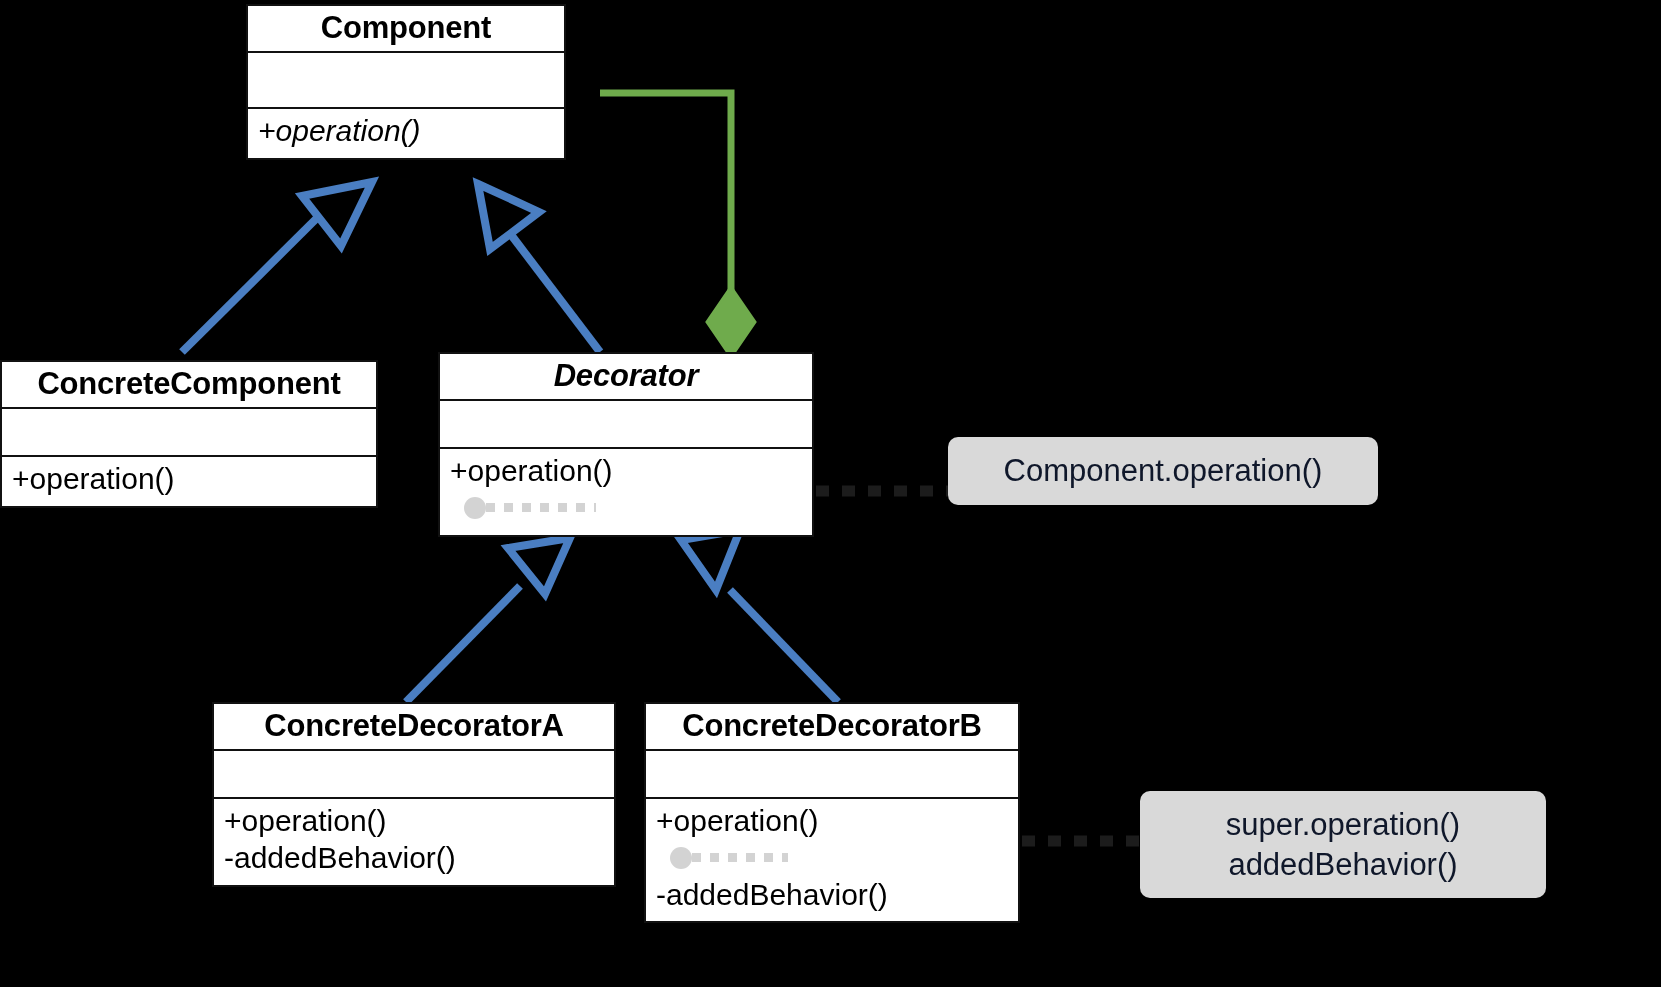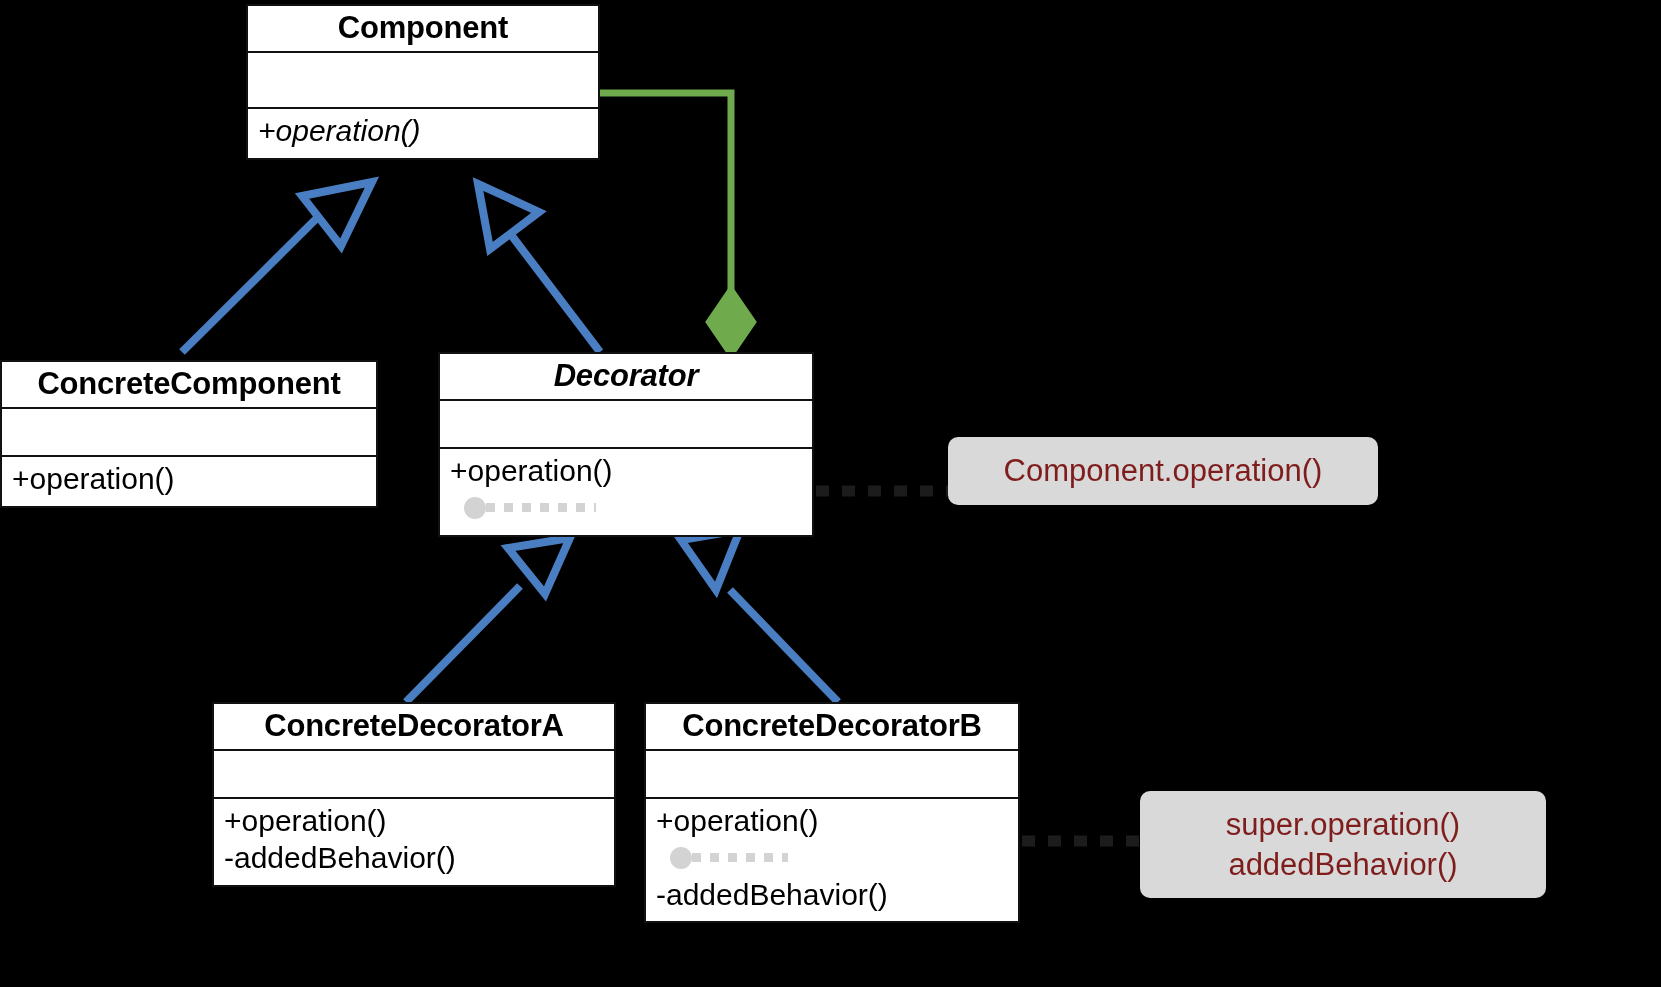--- a/index.html
+++ b/index.html
@@ -78,34 +78,34 @@
     height: 9px;
     background-image: repeating-linear-gradient(to right,
         #d3d3d3 0px, #d3d3d3 9px, rgba(0,0,0,0) 9px, rgba(0,0,0,0) 18px);
   }
 
   
   .uml-note {
     position: absolute;
     background: #d9d9d9;
     border-radius: 10px;
-    color: #7f1d1d;
+    color: #0f172a;
     font-size: 31px;
     line-height: 1.28;
     padding: 14px 22px;
     box-sizing: border-box;
     text-align: center;
     white-space: nowrap;
     z-index: 5;
     box-shadow: 2px 3px 3px rgba(0,0,0,0.35);
   }
   .uml-note .note-line { display: block; }
 
   
-  #box-component      { left: 246px;  top: 4px;   width: 354px; }
+  #box-component      { left: 246px;  top: 4px;   width: 320px; }
   #box-component .uml-attrs { min-height: 46px; }
   #box-concrete-component { left: 0px; top: 352px; width: 378px; margin-top: 8px; }
   #box-decorator      { left: 438px;  top: 352px; width: 376px; }
   #box-decorator-a    { left: 212px;  top: 702px; width: 404px; }
   #box-decorator-b    { left: 644px;  top: 702px; width: 376px; }
 
   #note-component-operation { left: 948px;  top: 437px; width: 430px; }
   #note-super-operation     { left: 1140px; top: 791px; width: 406px; }
 </style>
 </head>

